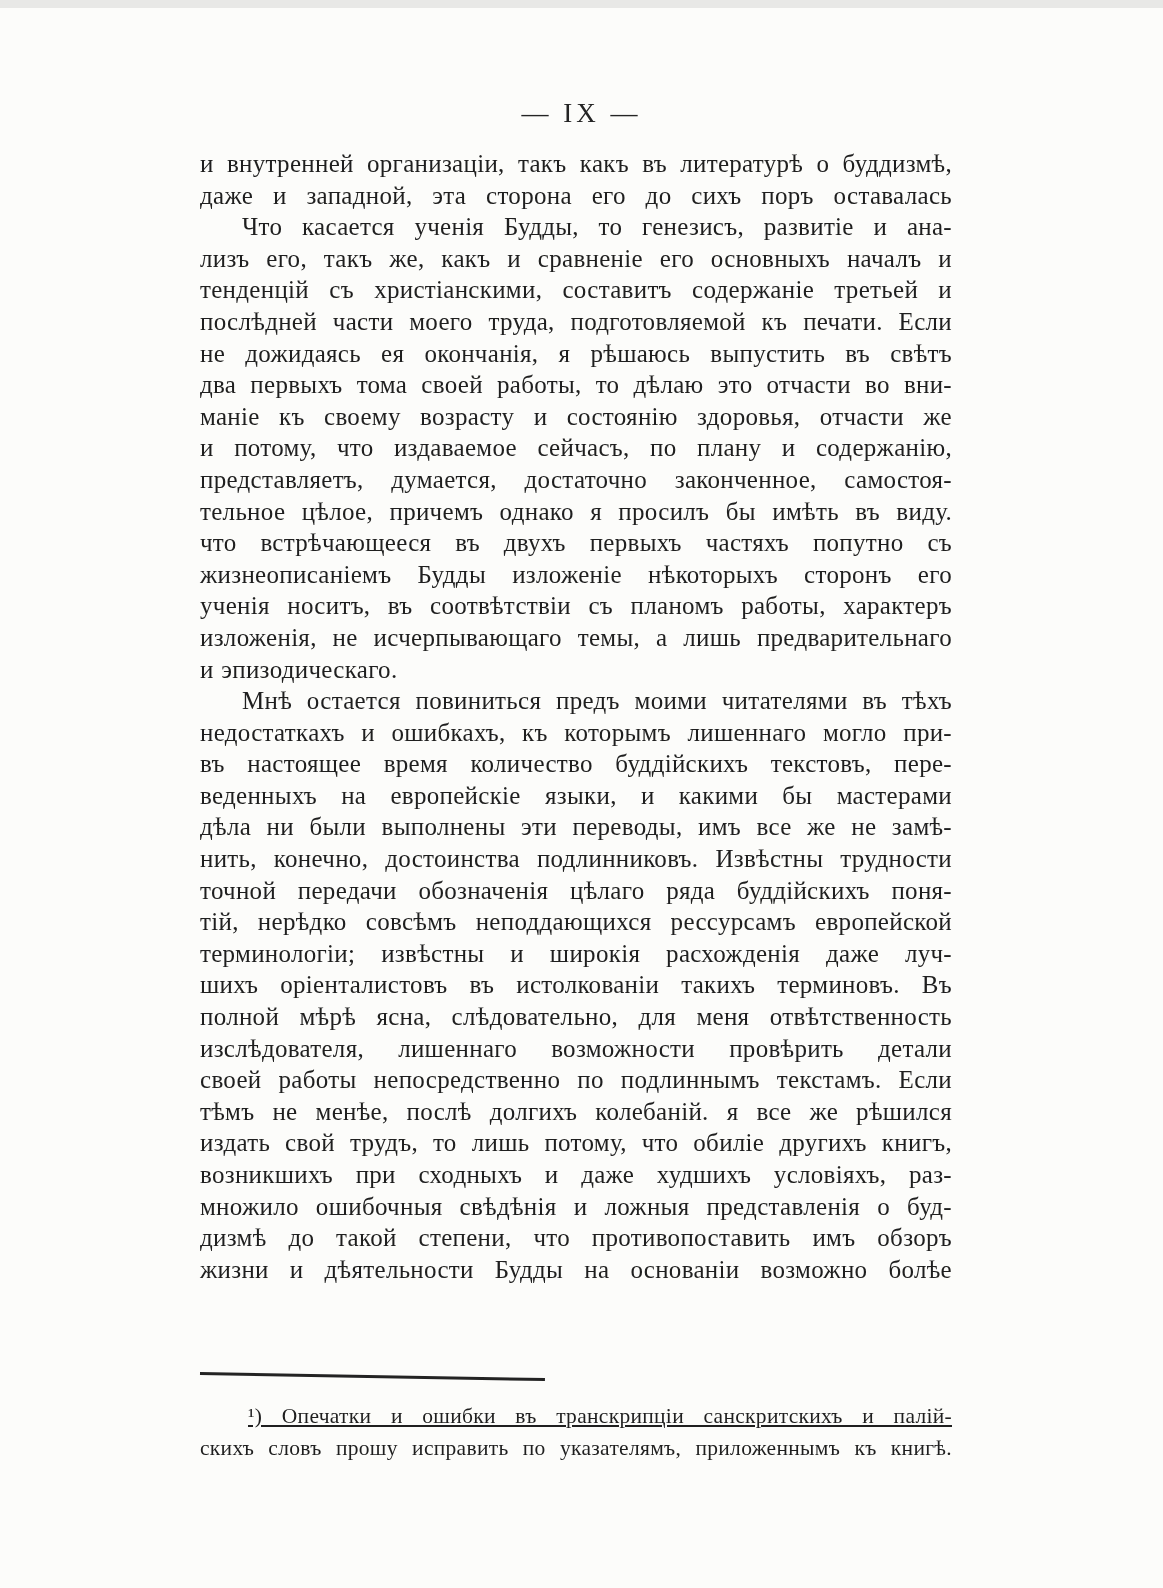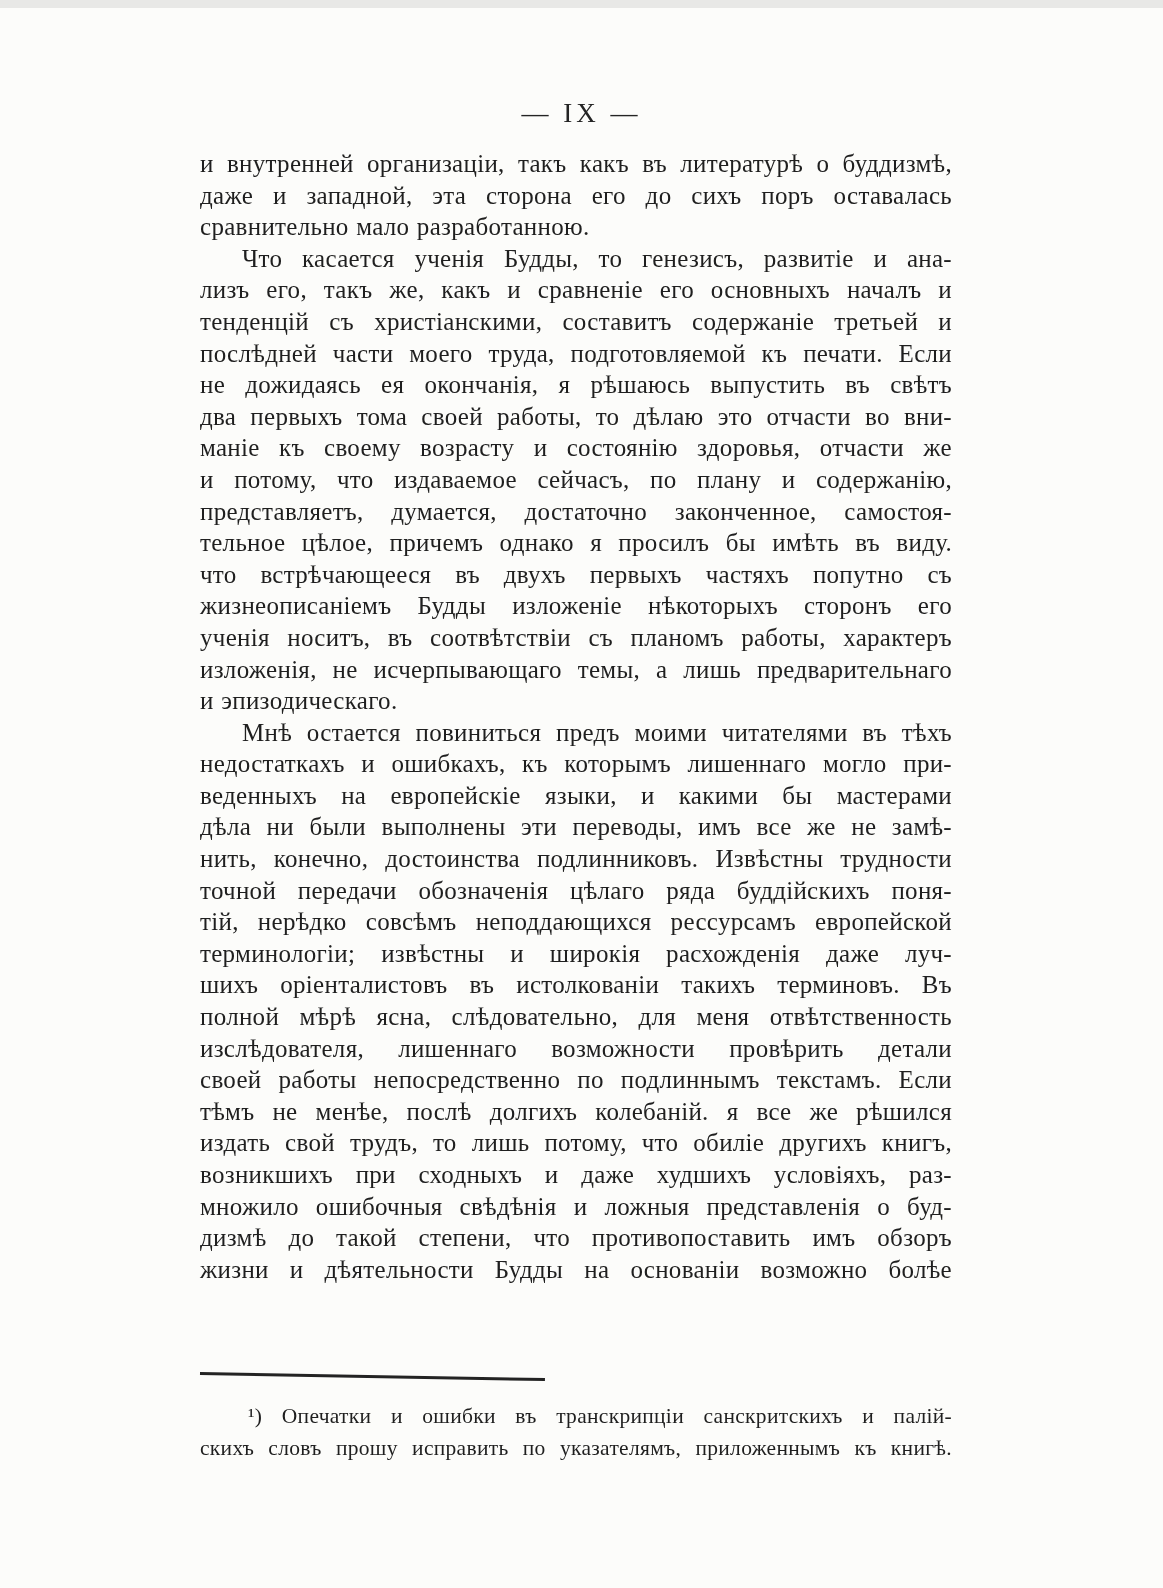--- a/index.html
+++ b/index.html
@@ -43,49 +43,49 @@
     background:#232323;
     transform:rotate(1deg);
     transform-origin:left center;
   }
   .footnote{
     position:absolute;
     top:1394px;left:200px;width:752px;
     font-size:21.5px;
     line-height:29px;
   }
-  .footnote .line.indent{ text-indent:48px; }
+  .footnote .line.indent{ text-indent:48px;text-decoration:underline; }
 </style>
 </head>
 <body>
 
 <div class="page">
   <div class="page-number">— IX —</div>
 
   <div class="body-text">
       <div class="line">и внутренней организаціи, такъ какъ въ литературѣ о буддизмѣ,</div>
       <div class="line">даже и западной, эта сторона его до сихъ поръ оставалась</div>
-      <div class="line end">сравнительно мало разработанною.</div>
       <div class="line indent">Что касается ученія Будды, то генезисъ, развитіе и ана-</div>
       <div class="line">лизъ его, такъ же, какъ и сравненіе его основныхъ началъ и</div>
       <div class="line">тенденцій съ христіанскими, составитъ содержаніе третьей и</div>
       <div class="line">послѣдней части моего труда, подготовляемой къ печати. Если</div>
       <div class="line">не дожидаясь ея окончанія, я рѣшаюсь выпустить въ свѣтъ</div>
       <div class="line">два первыхъ тома своей работы, то дѣлаю это отчасти во вни-</div>
       <div class="line">маніе къ своему возрасту и состоянію здоровья, отчасти же</div>
       <div class="line">и потому, что издаваемое сейчасъ, по плану и содержанію,</div>
       <div class="line">представляетъ, думается, достаточно законченное, самостоя-</div>
       <div class="line">тельное цѣлое, причемъ однако я просилъ бы имѣть въ виду.</div>
       <div class="line">что встрѣчающееся въ двухъ первыхъ частяхъ попутно съ</div>
       <div class="line">жизнеописаніемъ Будды изложеніе нѣкоторыхъ сторонъ его</div>
       <div class="line">ученія носитъ, въ соотвѣтствіи съ планомъ работы, характеръ</div>
       <div class="line">изложенія, не исчерпывающаго темы, а лишь предварительнаго</div>
       <div class="line end">и эпизодическаго.</div>
       <div class="line indent">Мнѣ остается повиниться предъ моими читателями въ тѣхъ</div>
       <div class="line">недостаткахъ и ошибкахъ, къ которымъ лишеннаго могло при-</div>
+      <div class="line">въ настоящее время количество буддійскихъ текстовъ, пере-</div>
       <div class="line">веденныхъ на европейскіе языки, и какими бы мастерами</div>
       <div class="line">дѣла ни были выполнены эти переводы, имъ все же не замѣ-</div>
       <div class="line">нить, конечно, достоинства подлинниковъ. Извѣстны трудности</div>
       <div class="line">точной передачи обозначенія цѣлаго ряда буддійскихъ поня-</div>
       <div class="line">тій, нерѣдко совсѣмъ неподдающихся рессурсамъ европейской</div>
       <div class="line">терминологіи; извѣстны и широкія расхожденія даже луч-</div>
       <div class="line">шихъ оріенталистовъ въ истолкованіи такихъ терминовъ. Въ</div>
       <div class="line">полной мѣрѣ ясна, слѣдовательно, для меня отвѣтственность</div>
       <div class="line">изслѣдователя, лишеннаго возможности провѣрить детали</div>
       <div class="line">своей работы непосредственно по подлиннымъ текстамъ. Если</div>

